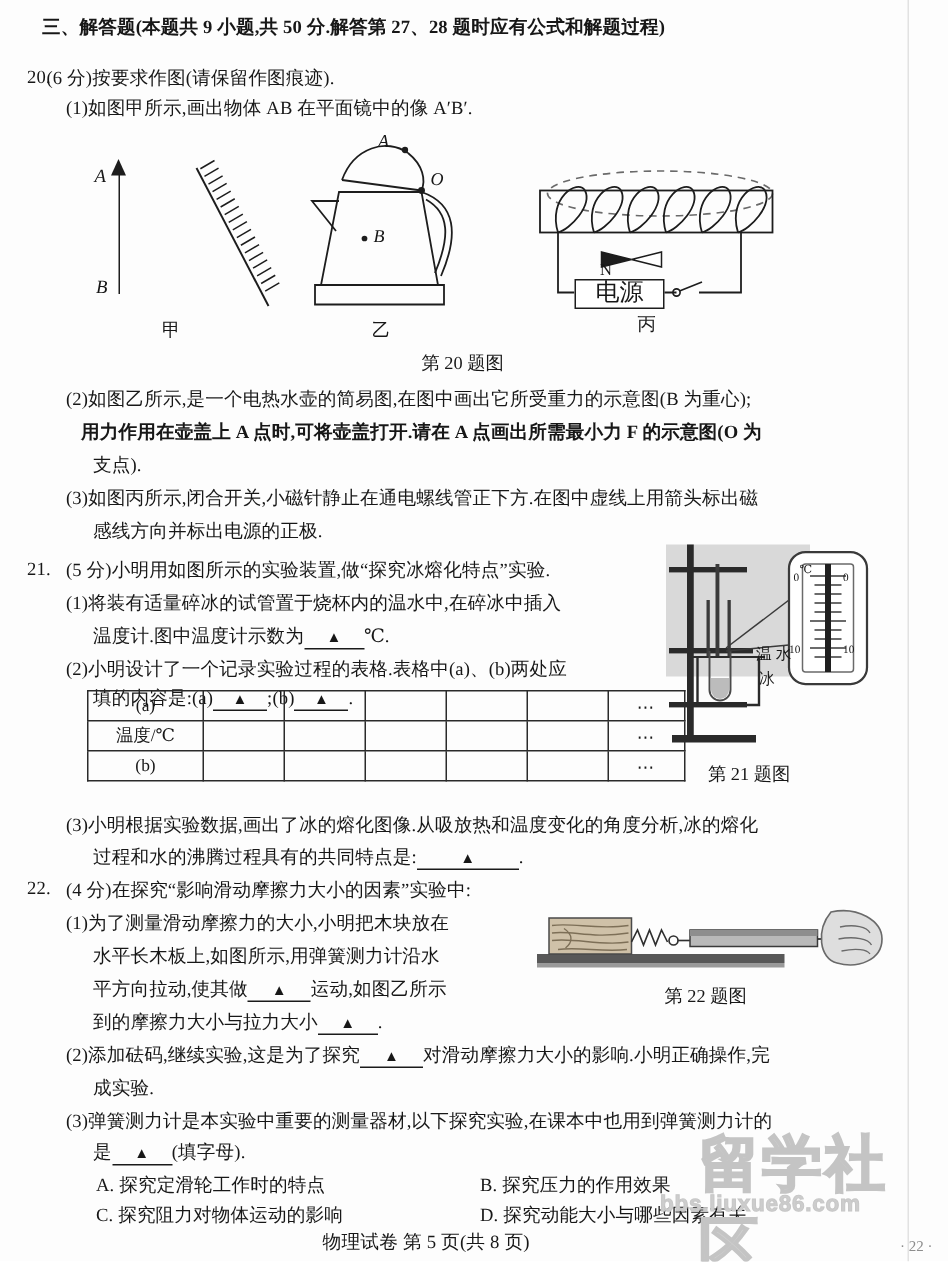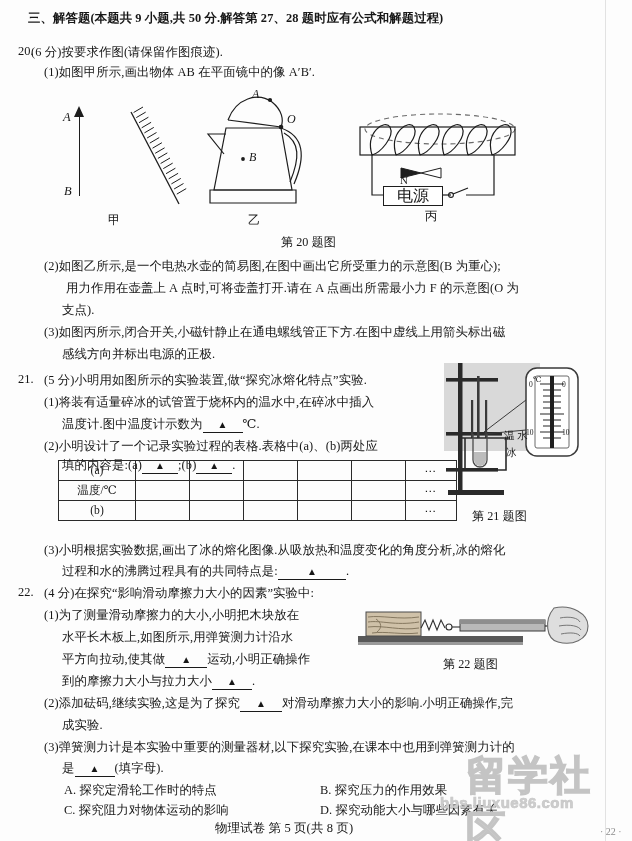--- a/index.html
+++ b/index.html
@@ -153,21 +153,21 @@
       <path d="M103 83 L92 83" fill="none" stroke="#1d1d1d" stroke-width="1.2"></path>
     </svg>
     <div style="position:absolute;left:52px;top:62px;font-size:11px;font-family:'Liberation Serif',serif;">N</div>
     <div class="srcbox" style="left:35px;top:74px;width:58px;height:18px;line-height:18px;">电源</div>
   </div>
   <div class="caption" style="left:425px;top:208px;">丙</div>
 
   <div class="caption" style="left:281px;top:234px;">第 20 题图</div>
 
   <div class="t" style="left:44px;top:258px;">(2)如图乙所示,是一个电热水壶的简易图,在图中画出它所受重力的示意图(B 为重心);</div>
-  <div class="t" style="left:66px;top:280px;">用力作用在壶盖上 A 点时,可将壶盖打开.请在 A 点画出所需最小力 F 的示意图(O 为</div>
+  <div class="t" style="left:54px;top:280px;font-weight:bold;">用力作用在壶盖上 A 点时,可将壶盖打开.请在 A 点画出所需最小力 F 的示意图(O 为</div>
   <div class="t" style="left:62px;top:302px;">支点).</div>
   <div class="t" style="left:44px;top:324px;">(3)如图丙所示,闭合开关,小磁针静止在通电螺线管正下方.在图中虚线上用箭头标出磁</div>
   <div class="t" style="left:62px;top:346px;">感线方向并标出电源的正极.</div>
 
   <div class="t" style="left:18px;top:372px;">21.</div>
   <div class="t" style="left:44px;top:372px;">(5 分)小明用如图所示的实验装置,做“探究冰熔化特点”实验.</div>
   <div class="t" style="left:44px;top:394px;">(1)将装有适量碎冰的试管置于烧杯内的温水中,在碎冰中插入</div>
   <div class="t" style="left:62px;top:416px;">
     <span>温度计.图中温度计示数为</span><span class="blank" style="width:40px;"><span class="tri">▲</span></span><span>℃.</span>
   </div>
@@ -270,21 +270,21 @@
   <div class="t" style="left:44px;top:542px;">(3)小明根据实验数据,画出了冰的熔化图像.从吸放热和温度变化的角度分析,冰的熔化</div>
   <div class="t" style="left:62px;top:563px;">
     <span>过程和水的沸腾过程具有的共同特点是:</span><span class="blank" style="width:68px;"><span class="tri">▲</span></span><span>.</span>
   </div>
 
   <div class="t" style="left:18px;top:585px;">22.</div>
   <div class="t" style="left:44px;top:585px;">(4 分)在探究“影响滑动摩擦力大小的因素”实验中:</div>
   <div class="t" style="left:44px;top:607px;">(1)为了测量滑动摩擦力的大小,小明把木块放在</div>
   <div class="t" style="left:62px;top:629px;">水平长木板上,如图所示,用弹簧测力计沿水</div>
   <div class="t" style="left:62px;top:651px;">
-    <span>平方向拉动,使其做</span><span class="blank" style="width:42px;"><span class="tri">▲</span></span><span>运动,小明正确操作</span>
+    <span>平方向拉动,使其做</span><span class="blank" style="width:42px;"><span class="tri">▲</span></span><span>运动,如图乙所示</span>
   </div>
   <div class="t" style="left:62px;top:673px;">
     <span>到的摩擦力大小与拉力大小</span><span class="blank" style="width:40px;"><span class="tri">▲</span></span><span>.</span>
   </div>
 
   <div class="fig" style="left:348px;top:600px;">
     <svg width="250" height="48">
 
       <rect x="10" y="36" width="165" height="6" fill="#585858"></rect>
       <rect x="10" y="42" width="165" height="3" fill="#9a9a9a"></rect>

